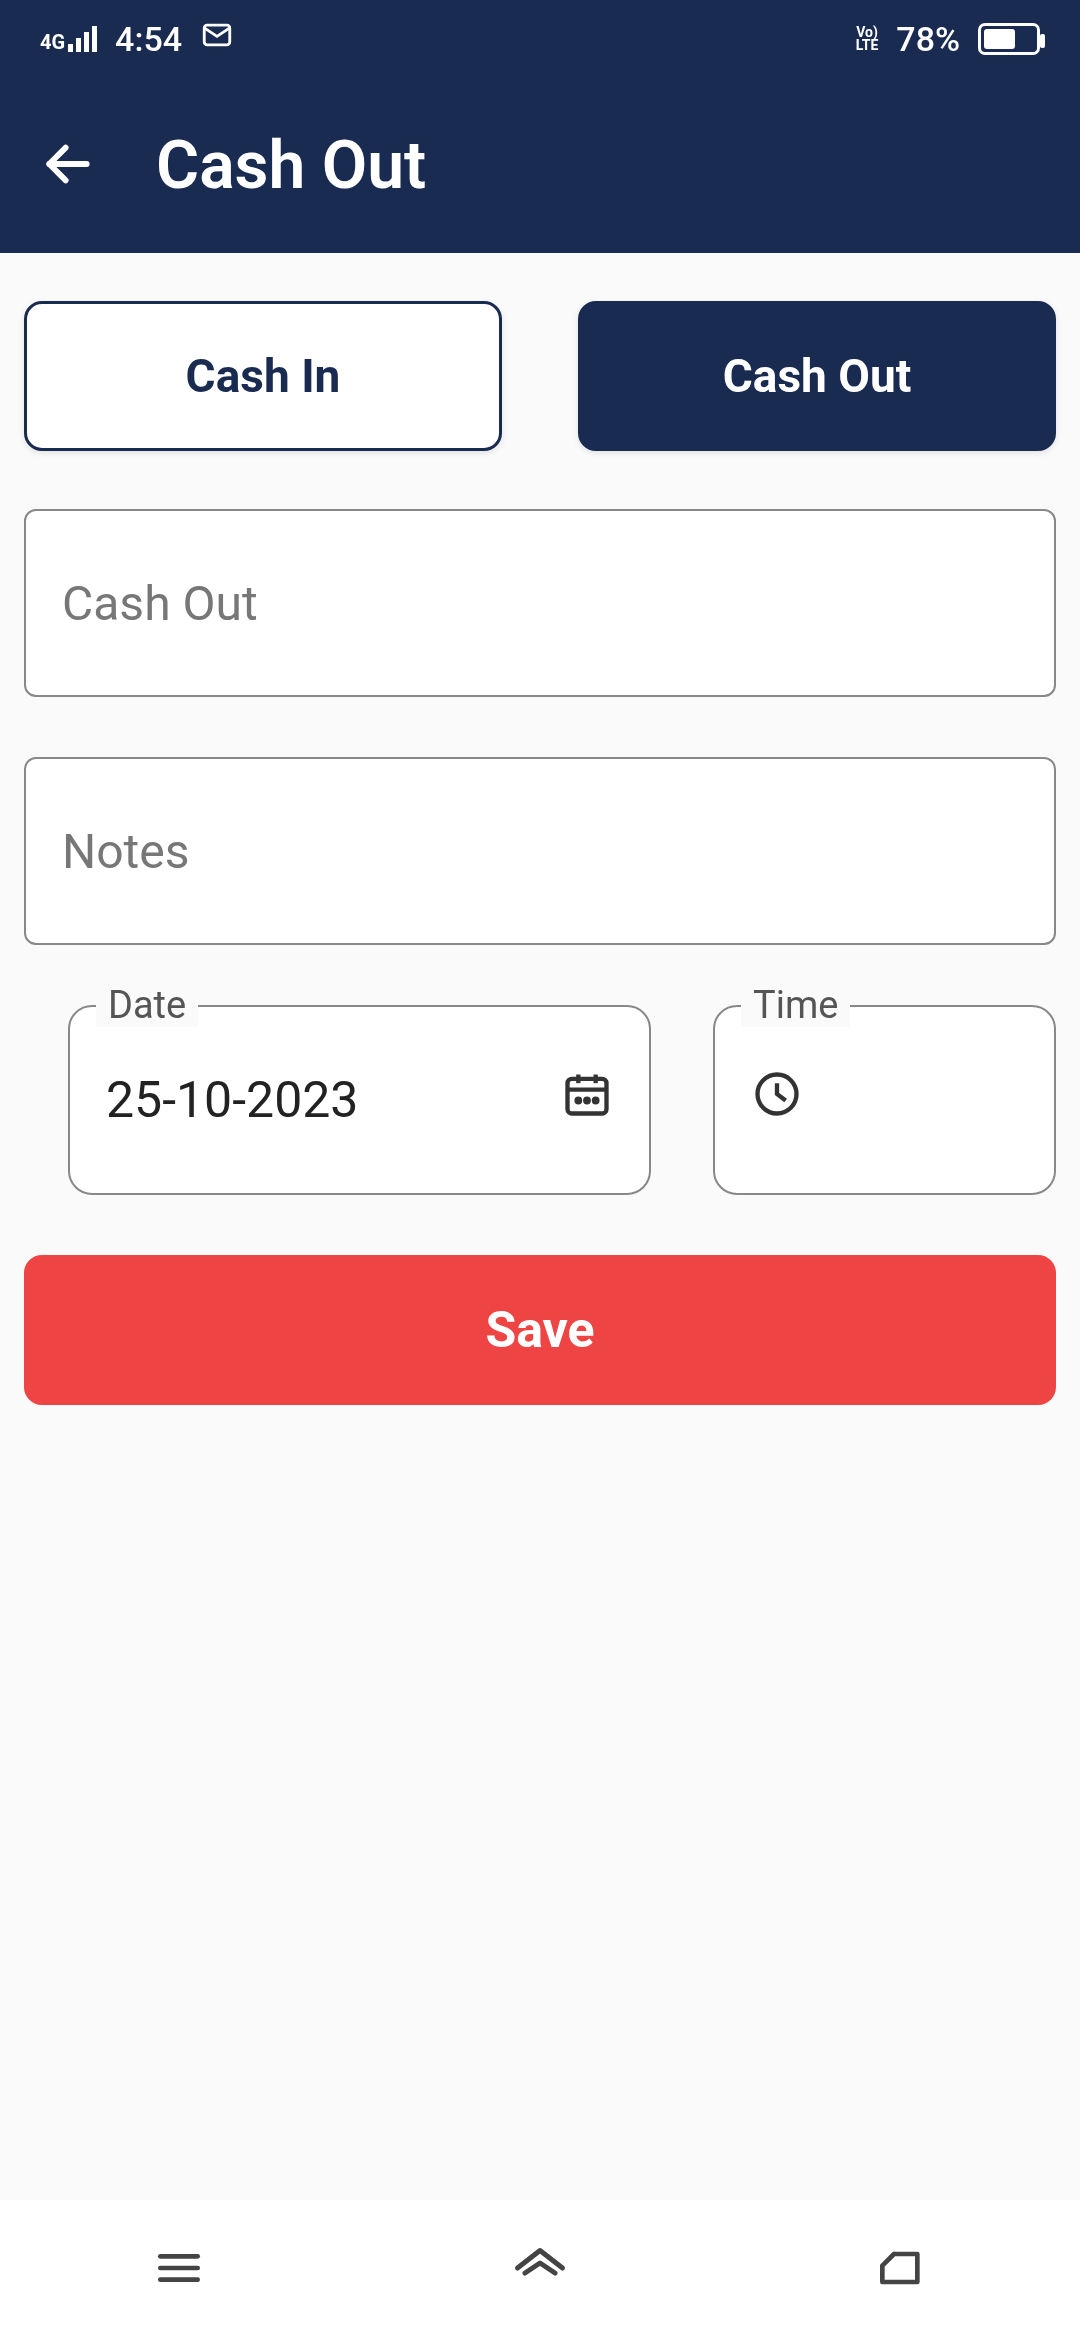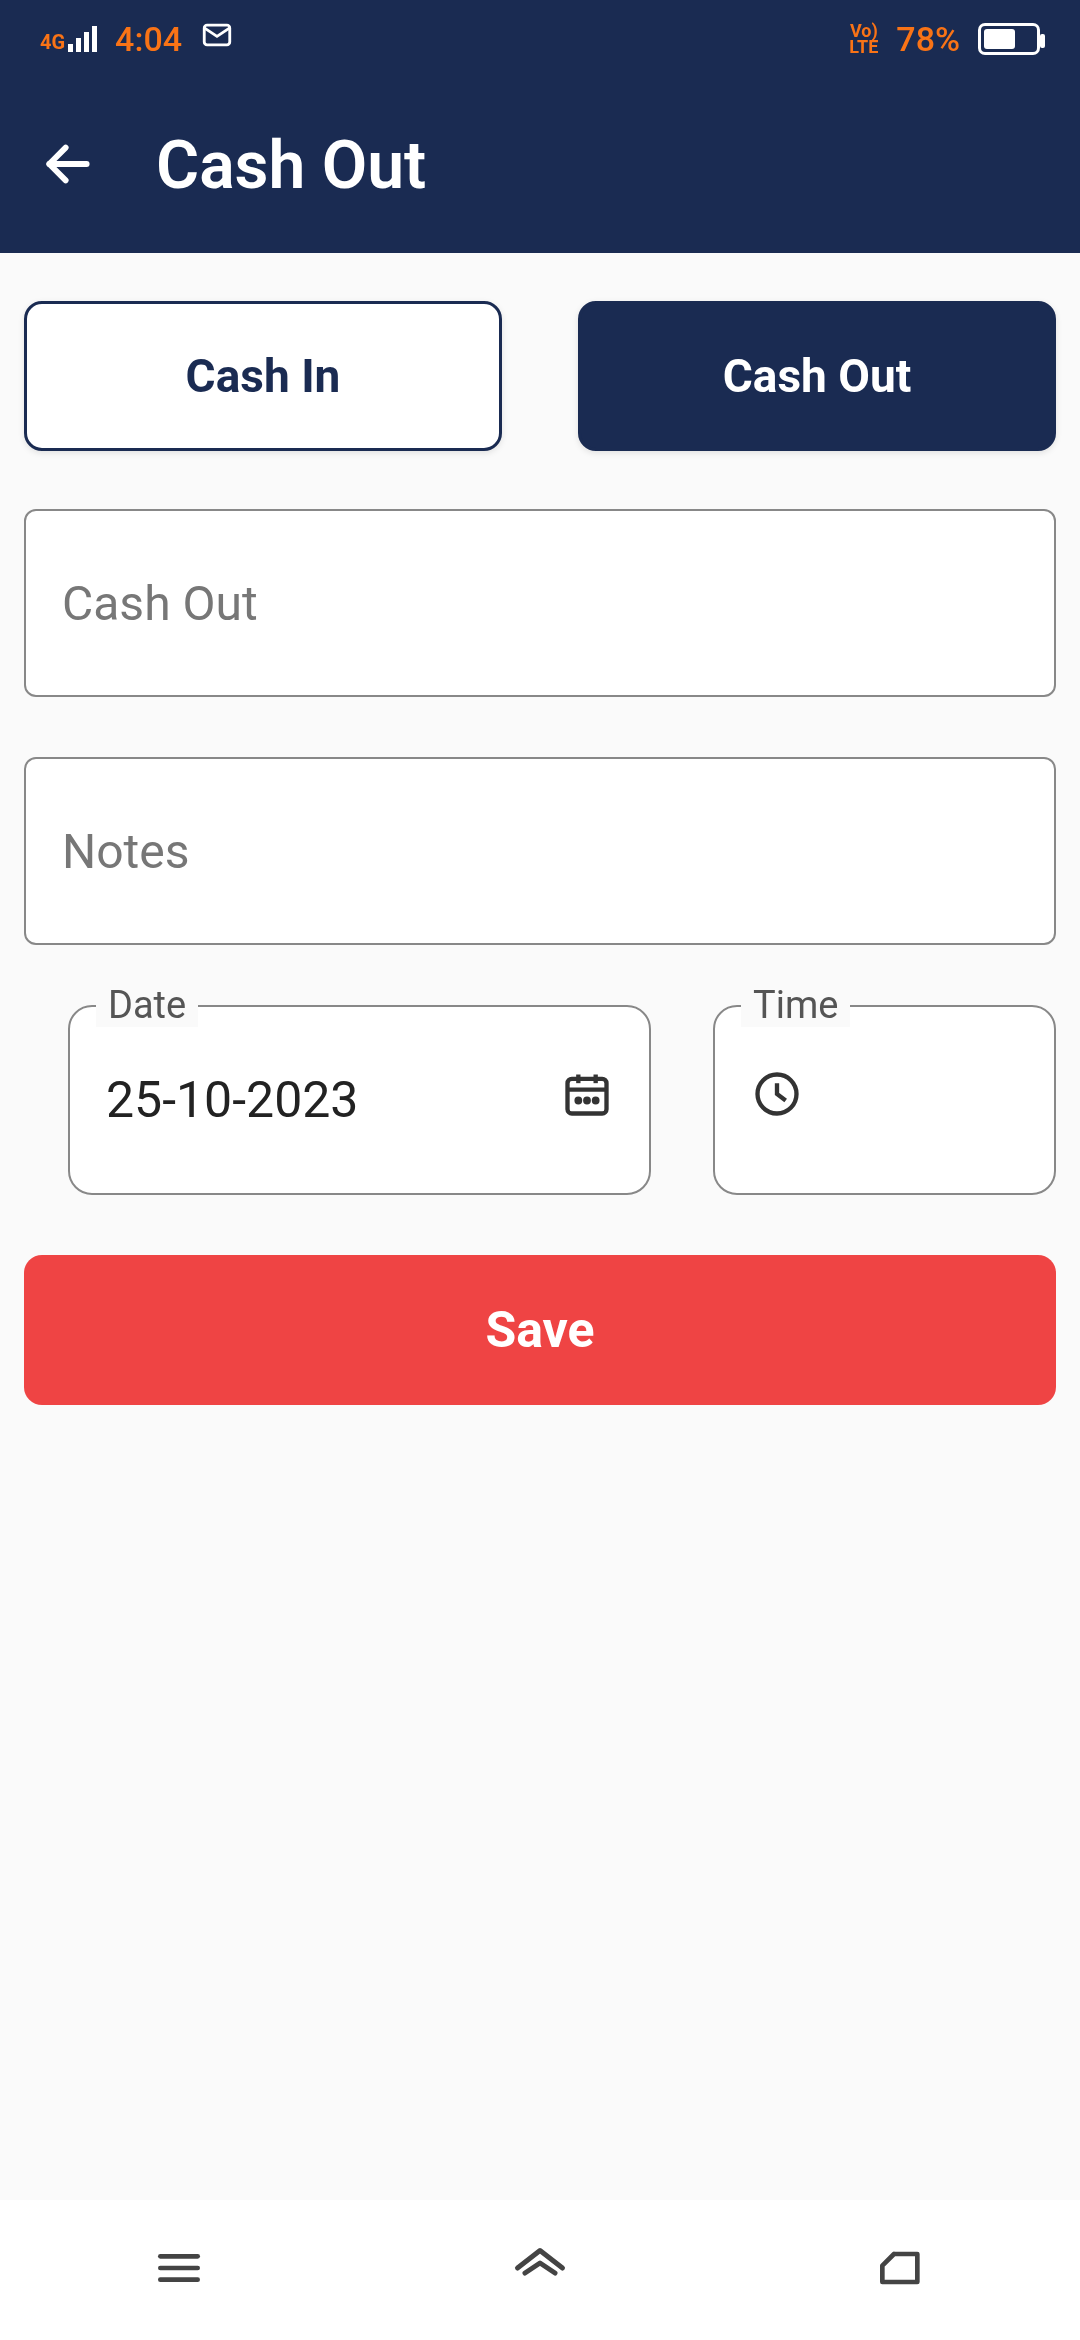--- a/index.html
+++ b/index.html
@@ -1,20 +1,20 @@
 <!DOCTYPE html>
 <html><head>
 <meta charset="utf-8">
 <style>
   * { box-sizing: border-box; margin: 0; padding: 0; }
   html, body { width: 1080px; height: 2340px; font-family: -apple-system, Roboto, "Segoe UI", Arial, sans-serif; background: #fafafa; overflow: hidden; }
   .statusbar {
     height: 78px;
     background: #1a2b52;
-    color: #f97316;
+    color: #ffffff;
     display: flex;
     align-items: center;
     padding: 0 40px;
     font-size: 34px;
     font-weight: 500;
     justify-content: space-between;
   }
   .statusbar-left, .statusbar-right { display: flex; align-items: center; gap: 18px; }
   .appbar {
     height: 175px;
@@ -114,21 +114,21 @@
     height: 140px;
     background: #fff;
     display: flex;
     align-items: center;
     justify-content: space-around;
   }
   .nav-icon { color: #444; }
   .sig4g { font-size: 20px; font-weight: 700; line-height: 1; }
   .bars { display: inline-flex; align-items: flex-end; gap: 3px; margin-left: 3px; }
   .bars span { width: 5px; background: #fff; display: inline-block; }
-  .volte { font-size: 18px; font-weight: 700; line-height: 0.9; text-align: center; }
+  .volte { font-size: 14px; font-weight: 700; line-height: 0.9; text-align: center; }
   .battery-shell {
     width: 62px; height: 32px; border: 3px solid #fff; border-radius: 7px; position: relative; display: inline-block;
   }
   .battery-shell::after {
     content: ""; position: absolute; right: -8px; top: 8px; width: 5px; height: 14px; background: #fff; border-radius: 2px;
   }
   .battery-fill { position: absolute; left: 3px; top: 3px; bottom: 3px; width: 55%; background: #fff; border-radius: 3px; }
   .placeholder { color: #777; font-size: 48px; }
 </style>
 </head>
@@ -138,21 +138,21 @@
   <div class="statusbar-left">
     <span style="display:flex;align-items:flex-end;">
       <span class="sig4g">4G</span>
       <span class="bars">
         <span style="height:8px;"></span>
           <span style="height:14px;"></span>
           <span style="height:20px;"></span>
           <span style="height:26px;"></span>
       </span>
     </span>
-    <span>4:04</span>
+    <span>4:54</span>
     <span>
       <svg width="34" height="34" viewBox="0 0 24 24" fill="none" stroke="#fff" stroke-width="2">
           <rect x="3" y="5" width="18" height="14" rx="2"></rect>
           <path d="M3 7l9 6 9-6"></path>
         </svg>
     </span>
   </div>
   <div class="statusbar-right">
     <span class="volte">
       <span>Vo)</span><br>

